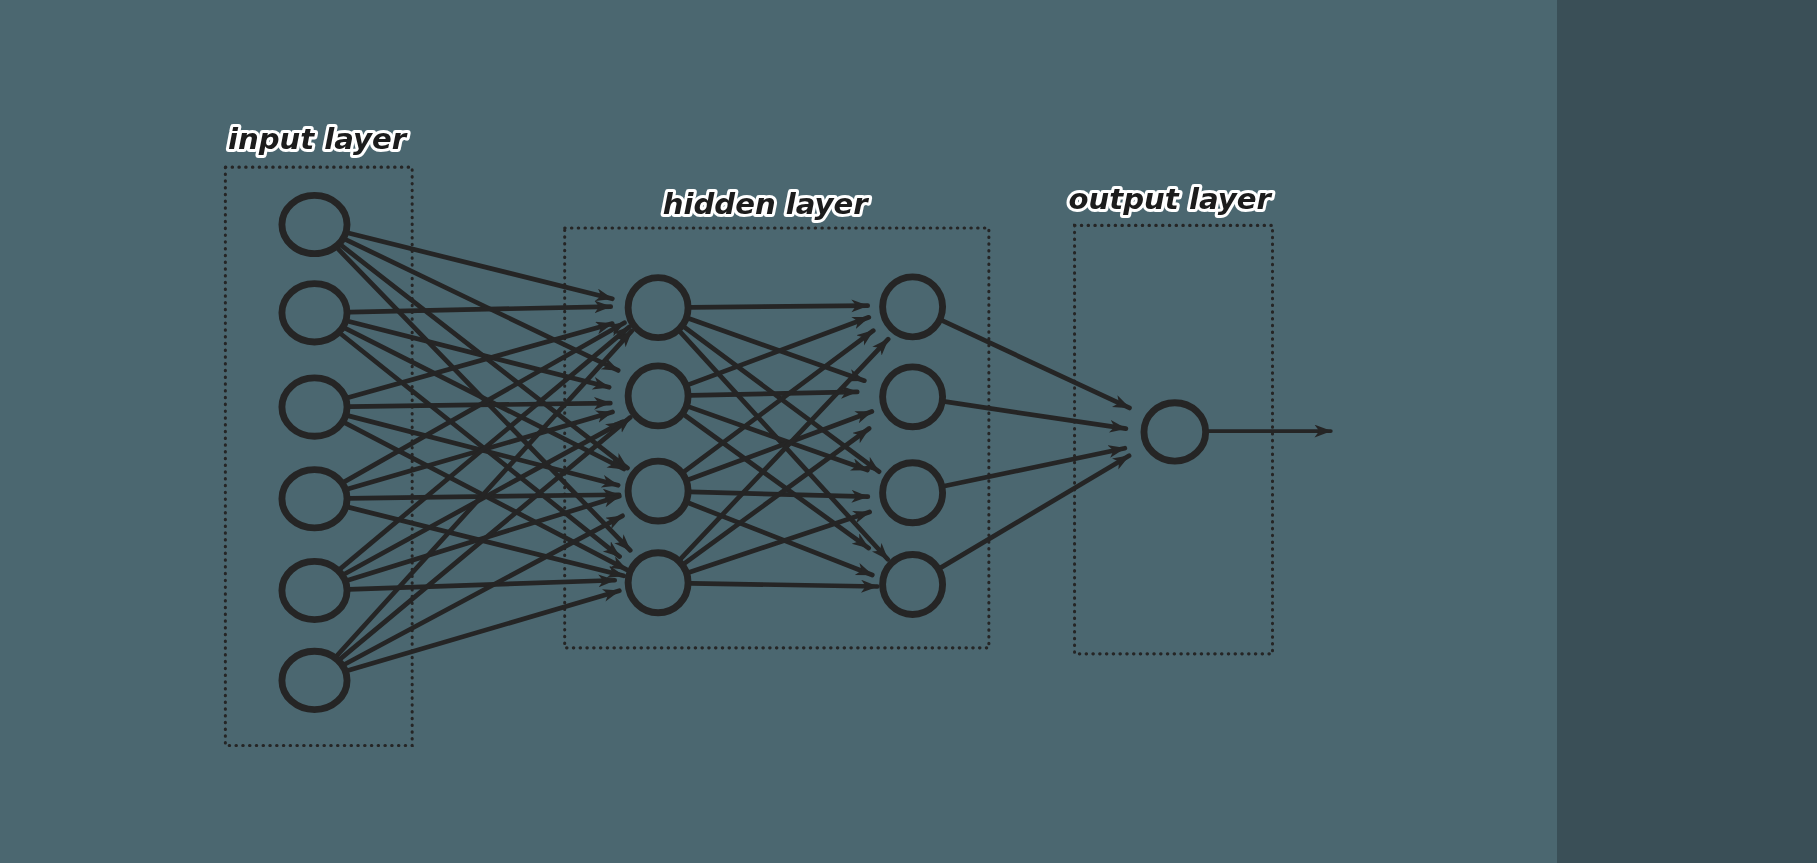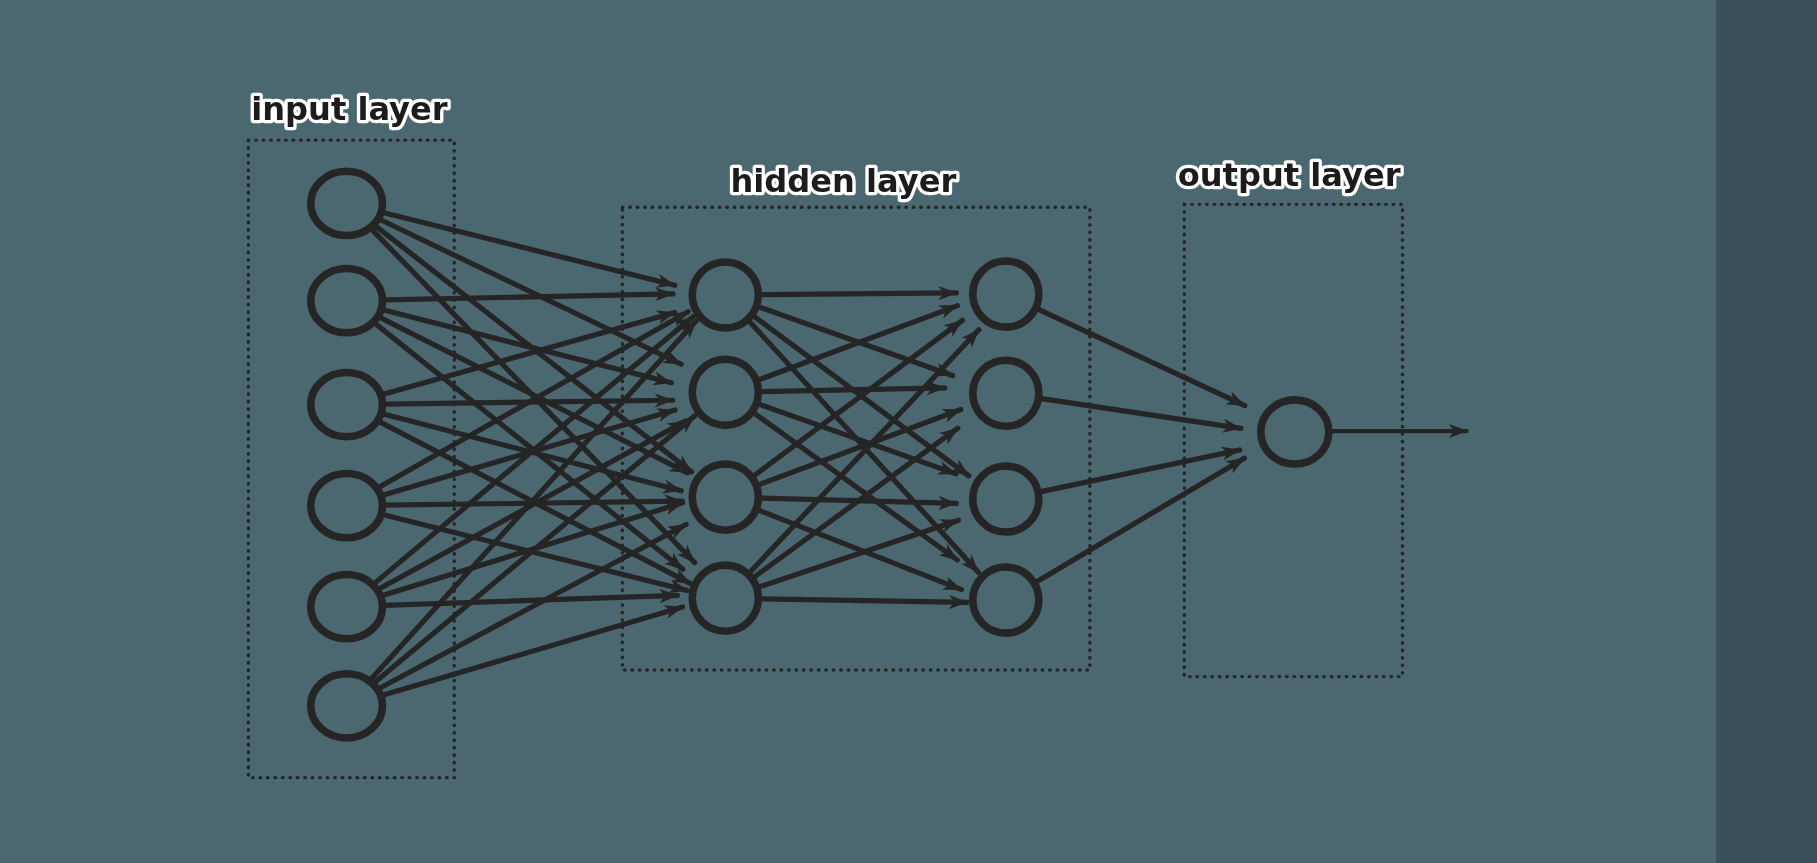--- a/index.html
+++ b/index.html
@@ -1,21 +1,22 @@
 <!DOCTYPE html>
 <html><head>
 <meta charset="utf-8">
 <style>
   html, body { margin: 0; padding: 0; }
   body { background: #3a4f57; font-family: "DejaVu Sans", sans-serif; }
   .canvas {
     position: relative;
-    width: 1716px;
+    width: 1557px;
     height: 863px;
     overflow: hidden;
+    font-style: italic;
   }
   .canvas svg { display: block; width: 100%; height: 100%; }
   .layer-label {
     font-family: "DejaVu Sans", sans-serif;
     font-weight: 700;
     font-size: 34px;
     letter-spacing: 0px;
     paint-order: stroke;
     stroke-linejoin: round;
     stroke-linecap: round;

